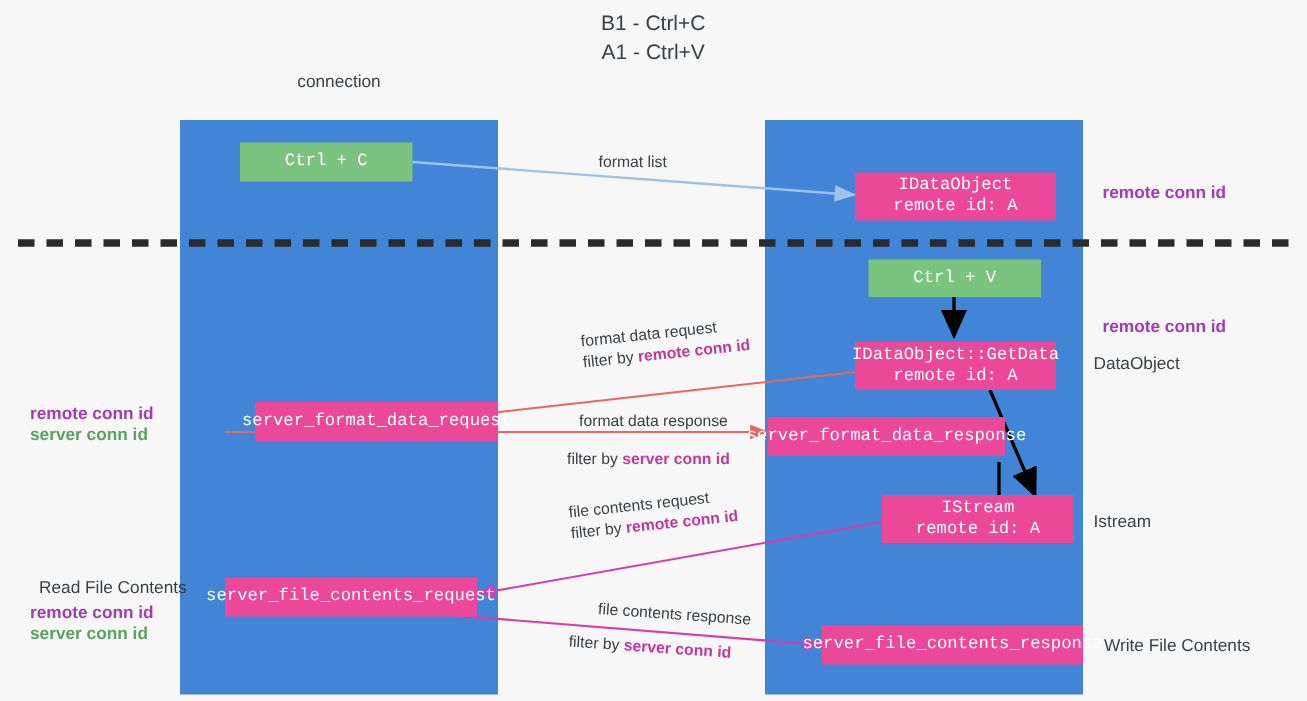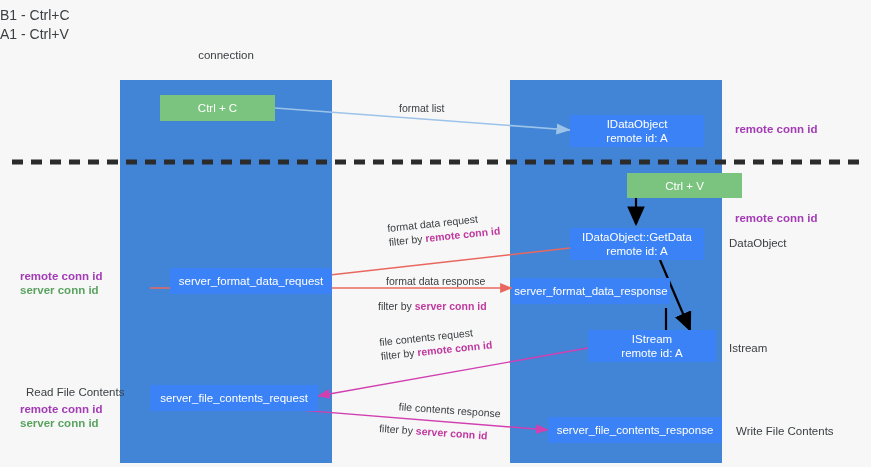--- a/index.html
+++ b/index.html
@@ -2,36 +2,36 @@
 <html><head>
 <meta charset="utf-8">
 <style>
   html,body{margin:0;padding:0;background:#f7f7f7;}
   body{width:871px;height:467px;position:relative;overflow:hidden;
        font-family:"Liberation Sans","DejaVu Sans",sans-serif;color:#3c4043;}
   .canvas{position:absolute;inset:0;}
   .abs{position:absolute;}
 
   
-  .title{left:0;right:0;top:6px;font-size:14px;line-height:19px;color:#3c4043;}
+  .title{left:0;right:0;top:6px;text-align:center;font-size:14px;line-height:19px;color:#3c4043;}
 
   
   .colhead{text-align:center;font-size:11.5px;line-height:14px;color:#3c4043;}
 
   
   .lane{background:#4285d6;}
   #lane-b1{left:120px;top:80px;width:212px;height:383px;}
   #lane-a1{left:510px;top:80px;width:212px;height:383px;}
 
   
   .node{box-sizing:border-box;display:flex;flex-direction:column;align-items:center;
         justify-content:center;text-align:center;color:#ffffff;font-size:11.5px;line-height:14px;
-        padding:2px 4px;}
+        padding:2px 4px;font-family:Liberation Mono, monospace;}
   .node.green{background:#7bc47f;}
-  .node.orange{background:#3b82f6;}
+  .node.orange{background:#ec4899;}
   .node .l2{font-size:11.5px;}
 
   
   .sidelabel{font-size:11.5px;line-height:14px;color:#3c4043;white-space:nowrap;}
   .tag{font-size:11.5px;line-height:14px;font-weight:bold;white-space:nowrap;}
   .tag.purple{color:#a33bb5;}
   .tag.green{color:#5aa35f;}
 
   
   .edgecap{font-size:10.5px;line-height:14px;color:#3c4043;white-space:nowrap;}
@@ -100,21 +100,21 @@
 
   <div class="abs node green" style="left:160px;top:95px;width:115px;height:26px;">
     <div>Ctrl + C</div>
   </div>
 
   <div class="abs node orange" style="left:570px;top:115px;width:134px;height:32px;">
     <div>IDataObject</div>
     <div class="l2">remote id: A</div>
   </div>
 
-  <div class="abs node green" style="left:579px;top:173px;width:115px;height:25px;margin-left:48px;">
+  <div class="abs node green" style="left:579px;top:173px;width:115px;height:25px;">
     <div>Ctrl + V</div>
   </div>
 
   <div class="abs node orange" style="left:570px;top:228px;width:134px;height:32px;">
     <div>IDataObject::GetData</div>
     <div class="l2">remote id: A</div>
   </div>
 
   <div class="abs node orange" style="left:150px;top:268px;width:162px;height:26px;margin-left:20px;">
     <div>server_format_data_request</div>

